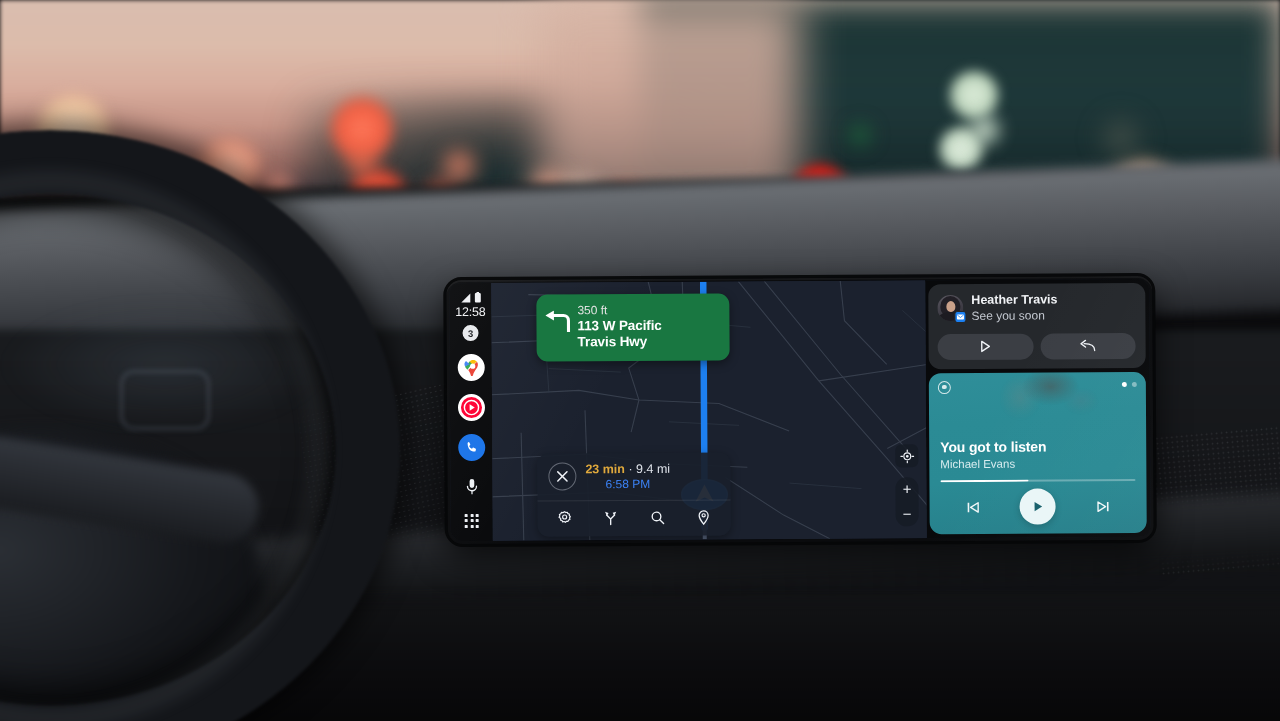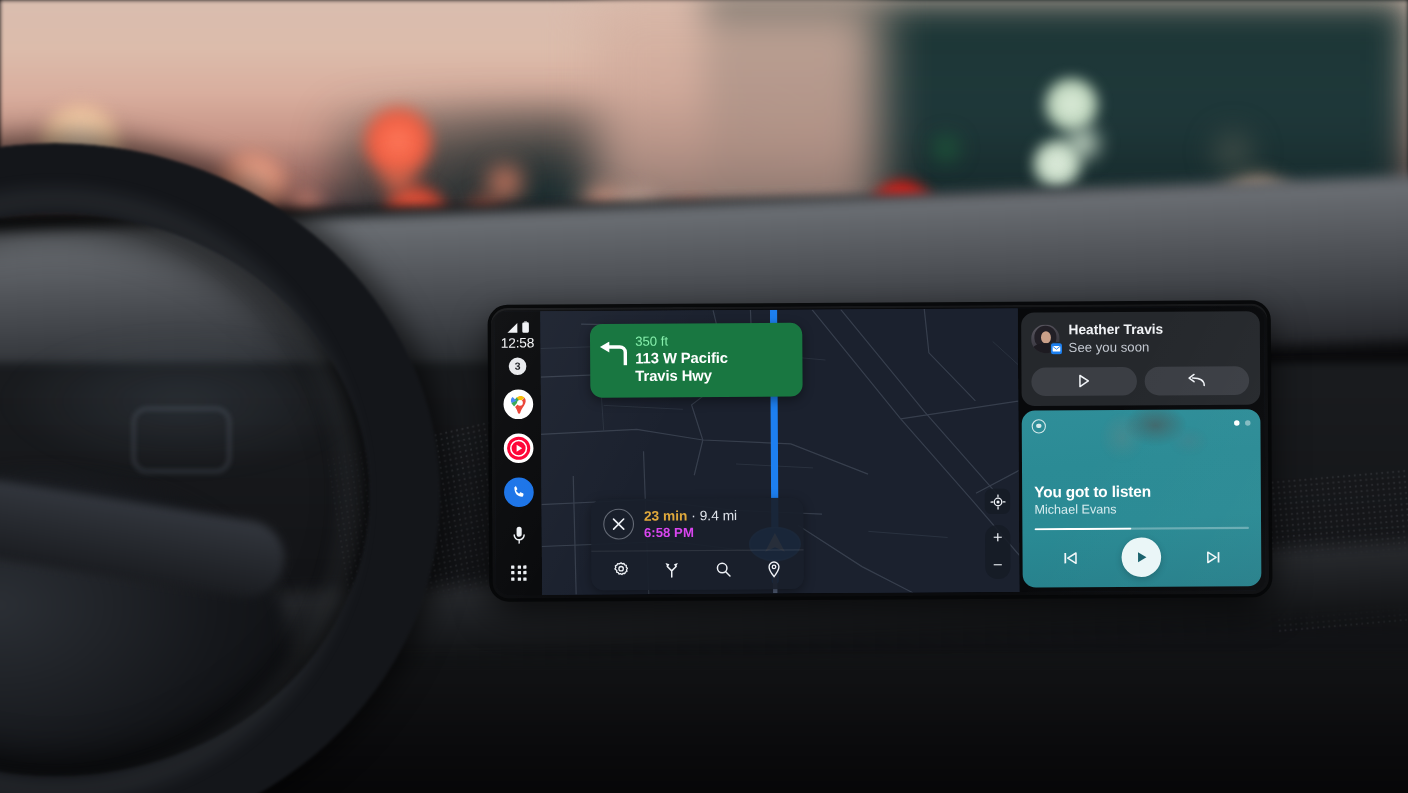--- a/index.html
+++ b/index.html
@@ -185,40 +185,40 @@
 
   .nav-banner {
     position:absolute; left:45px; top:12px; width:193px;
     background:#197741; border-radius:11px;
     padding:9px 10px 10px 8px;
     display:flex; align-items:flex-start; gap:7px;
     box-shadow:0 3px 10px rgba(0,0,0,.4);
     z-index:6;
   }
   .nav-text { color:#fff; line-height:1.22; }
-  .nav-dist { font-size:12px; font-weight:400; color:#86efac; }
+  .nav-dist { font-size:12px; font-weight:400; color:#e5e5e5; }
   .nav-street { font-size:13.5px; font-weight:700; letter-spacing:-.1px; }
 
   .eta-card {
     position:absolute; left:45px; bottom:4px; width:193px;
     background:rgba(25,31,43,.93); border-radius:11px;
     z-index:6; padding:8px 0 0 0;
     box-shadow:0 3px 10px rgba(0,0,0,.35);
   }
   .eta-top { display:flex; align-items:center; gap:9px; padding:0 10px 8px 11px; }
   .eta-close {
     width:28px; height:28px; flex:0 0 28px; border-radius:50%;
     border:1.2px solid rgba(220,226,236,.38);
     display:flex; align-items:center; justify-content:center;
   }
-  .eta-lines { line-height:1.28; }
+  .eta-lines { line-height:1.28;text-align:center; }
   .eta-main { font-size:12.5px; font-weight:700; color:#e6e9ee; }
   .eta-main .mins { color:#e0a93c; }
   .eta-main .dist { color:#dfe3ea; font-weight:400; }
-  .eta-sub { font-size:12px; color:#d946ef;font-weight:bold; }
+  .eta-sub { font-size:12px; color:#3b82f6; }
   .eta-tools {
     display:flex; align-items:center; justify-content:space-around;
     border-top:1px solid rgba(255,255,255,.09);
     padding:6px 4px 7px;
   }
   .tool { width:26px; height:22px; display:flex; align-items:center; justify-content:center; }
 
   .map-ctrls { position:absolute; right:8px; bottom:12px; z-index:6; }
   .mc-locate {
     width:23px; height:23px; border-radius:6px;

